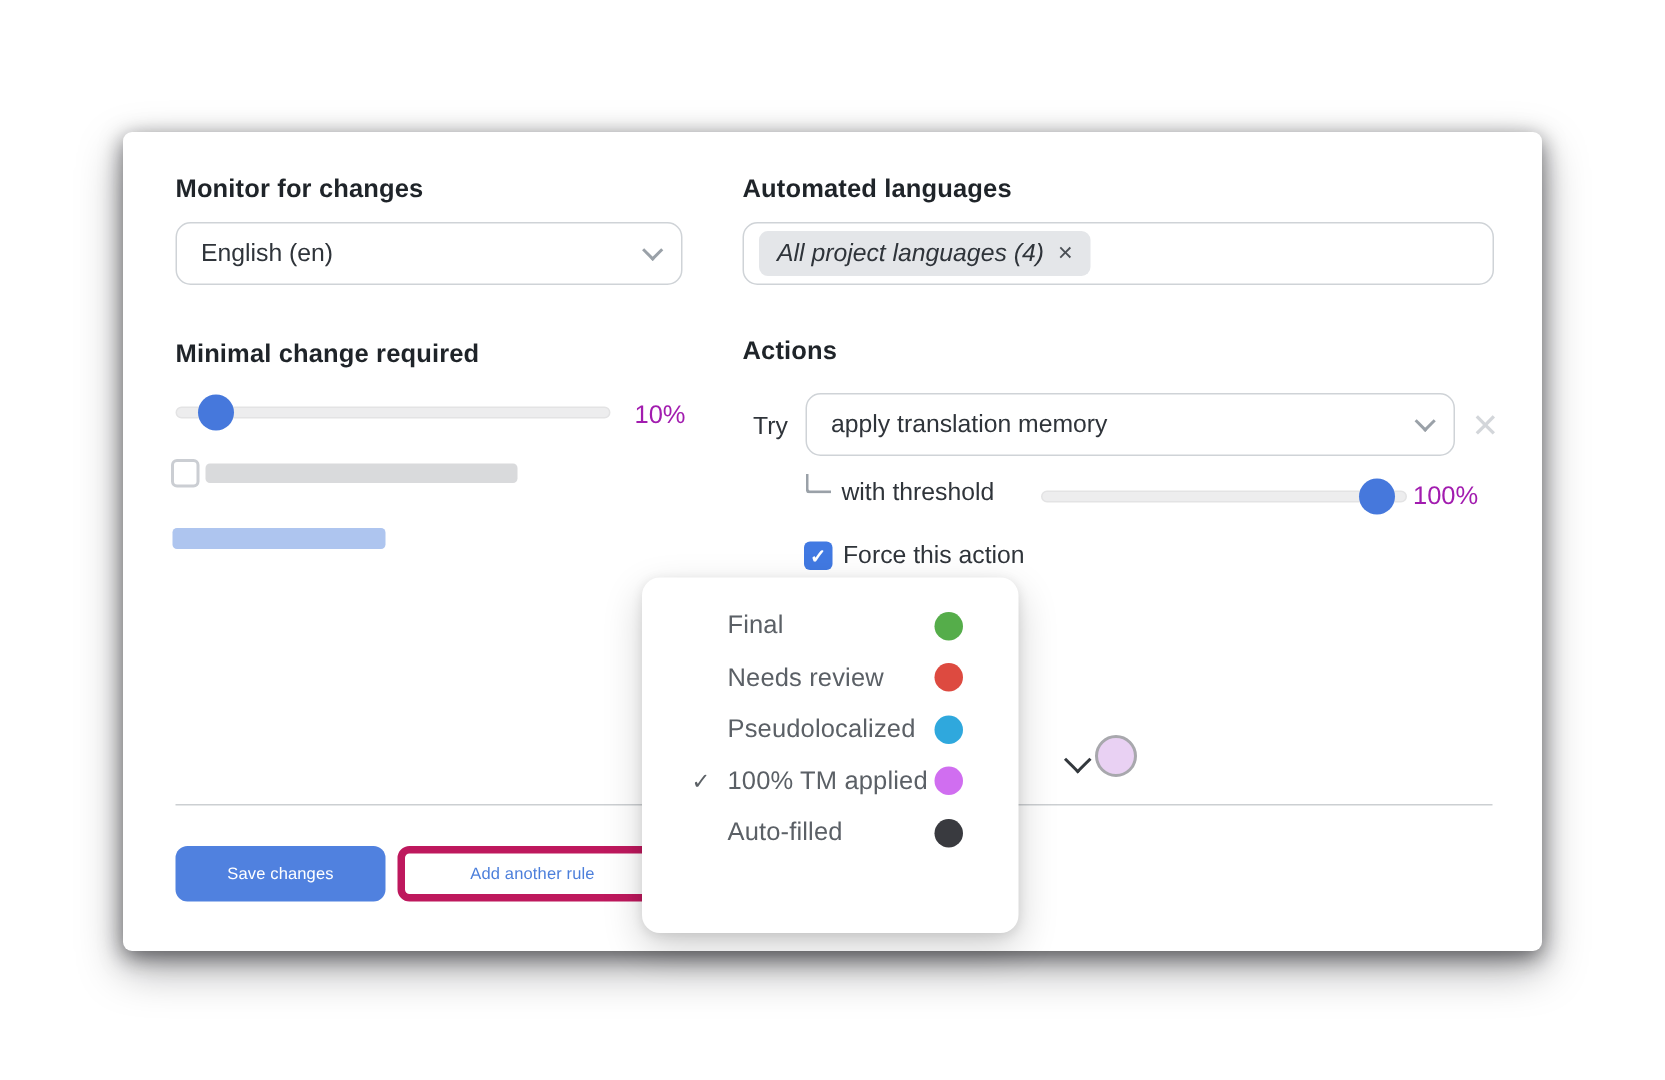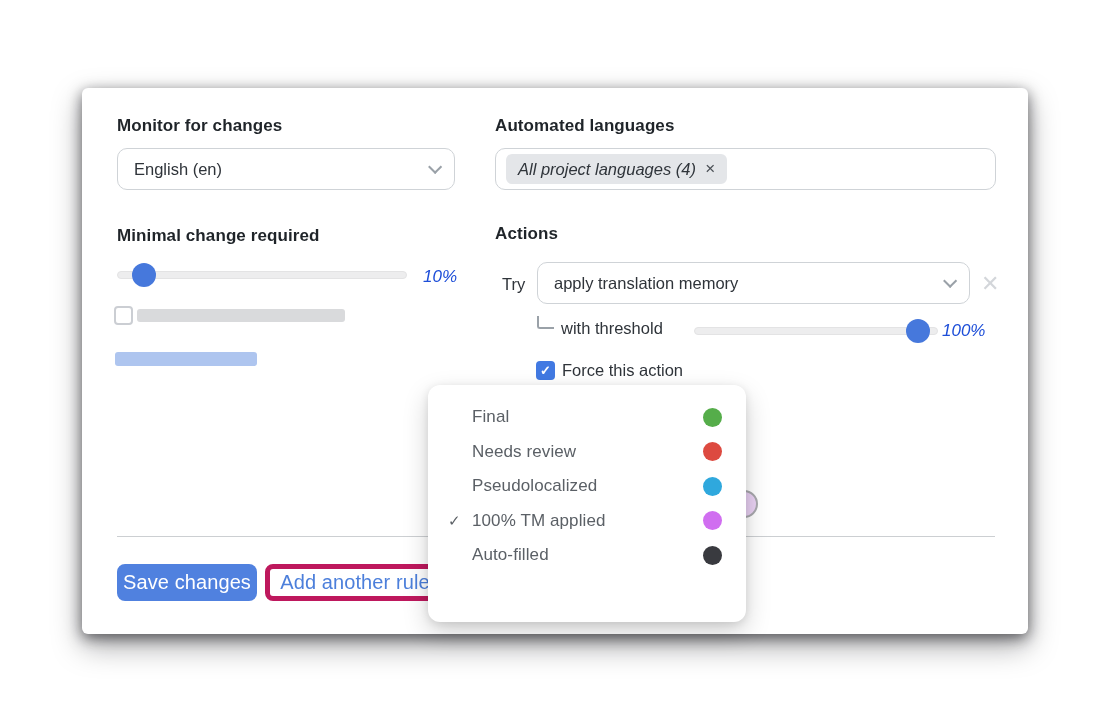--- a/index.html
+++ b/index.html
@@ -24,50 +24,50 @@
           transform:rotate(45deg) translateY(-3px); flex:none; }
 
   .chip { display:inline-flex; align-items:center; height:30px; padding:0 12px;
           background:#e4e6e9; border-radius:6px; font-size:16.5px; color:#2f343a; }
   .chip .x { margin-left:9px; color:#4a4f55; font-size:17px; cursor:pointer; }
 
   
   .track { position:absolute; height:8px; background:#ededee; border:1px solid #e3e3e4;
            border-radius:5px; }
   .knob  { position:absolute; width:24px; height:24px; border-radius:50%; cursor:pointer; }
-  .pct   { position:absolute; font-size:17px; color:#1d4ed8;font-style:italic; }
+  .pct   { position:absolute; font-size:17px; color:#a21caf; }
 
   
   .cb { position:absolute; width:19px; height:19px; border-radius:4px; cursor:pointer; }
   .cb.off { background:#fff; border:2px solid #cbced3; }
   .cb.on  { display:flex; align-items:center; justify-content:center;
             color:#fff; font-size:13px; font-weight:700; }
 
   
   .bar { position:absolute; border-radius:3px; }
 
   
   .elbow { position:absolute; width:17px; height:13px;
            border-left:2px solid #9aa1a8; border-bottom:2px solid #9aa1a8;
            border-bottom-left-radius:3px; }
 
   
-  .btn { position:absolute; height:37px; border-radius:8px; font-size:20px;
+  .btn { position:absolute; height:37px; border-radius:8px; font-size:11px;
          display:flex; align-items:center; justify-content:center; cursor:pointer;
          letter-spacing:.1px; }
   .btn.primary { color:#ffffff; border:none; }
   .btn.secondary { background:#ffffff; border:5px solid #be185d; color:#4c7fdb; }
 
   .divider { position:absolute; height:1px; background:#cccfd2; }
 
   .remove-x { position:absolute; font-size:22px; color:#d3d6da; cursor:pointer; line-height:1; }
 
   
-  .menu { position:absolute; left:346px; top:297px; width:318px; height:237px;
-          background:#fff; border-radius:12px; padding:15px 0; z-index:20;
+  .menu { position:absolute; left:346px; top:297px; width:251px; height:237px;
+          background:#fff; border-radius:12px; padding:15px 13px; z-index:20;
           box-shadow:0 10px 26px rgba(0,0,0,.18), 0 2px 8px rgba(0,0,0,.10); }
   .menu-item { height:34.5px; display:flex; align-items:center; padding:0 24px 0 20px;
                cursor:pointer; }
   .menu-item .check { width:24px; font-size:15px; color:#5c6166; flex:none; }
   .menu-item .mlabel { flex:1; font-size:17px; color:#5b6066; letter-spacing:.1px; }
   .menu-item .dot { width:19px; height:19px; border-radius:50%; flex:none; }
 
   
   .status-circle { position:absolute; left:648px; top:402px; width:28px; height:28px;
                    border-radius:50%; border:2px solid #a8a8ad; z-index:5; cursor:pointer; }

